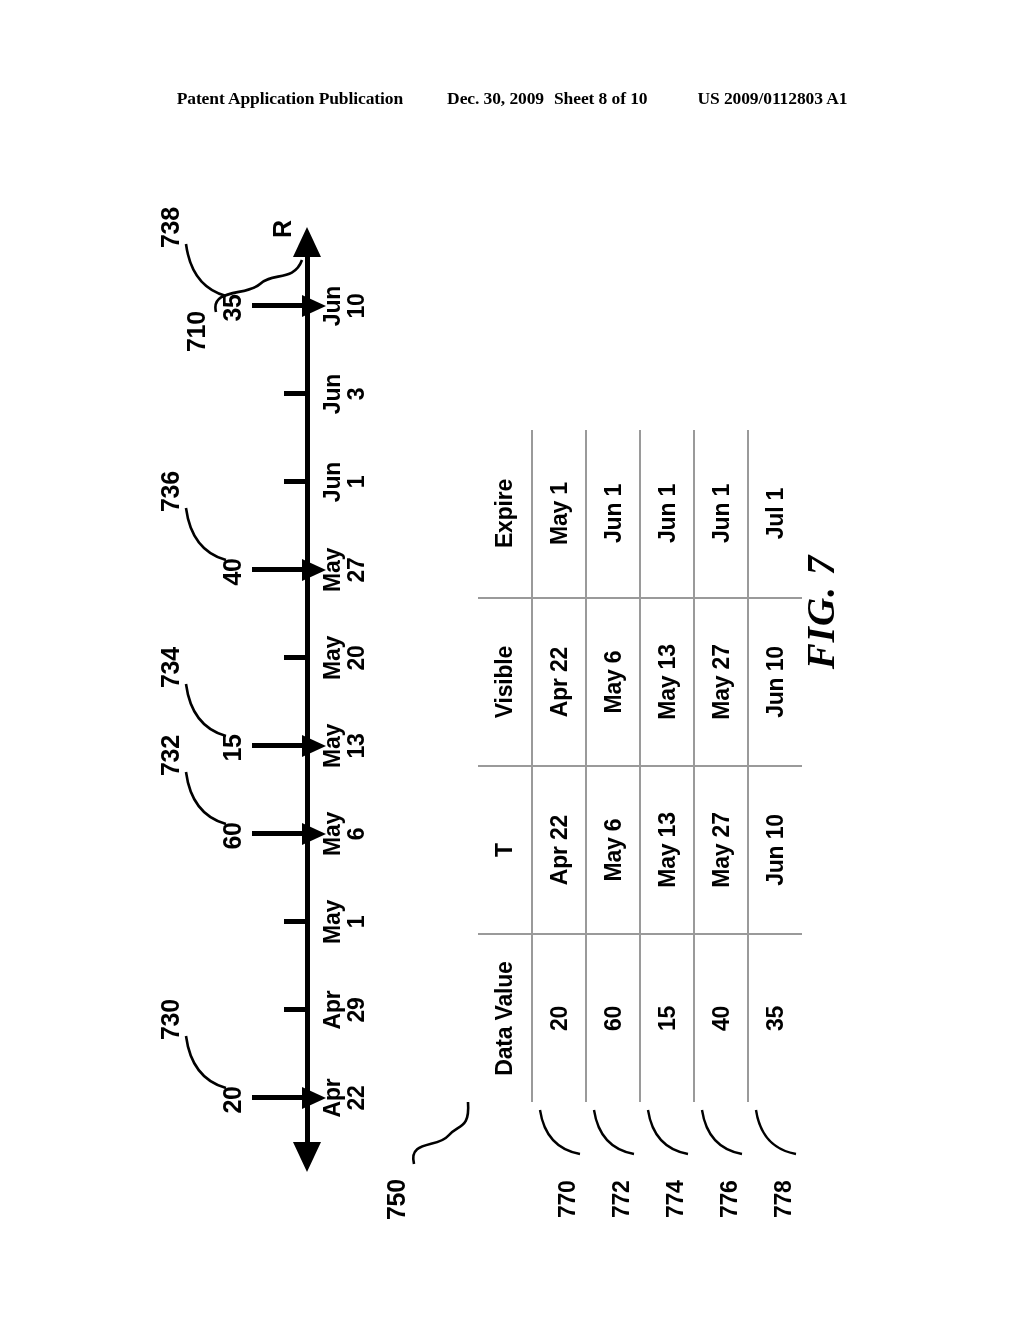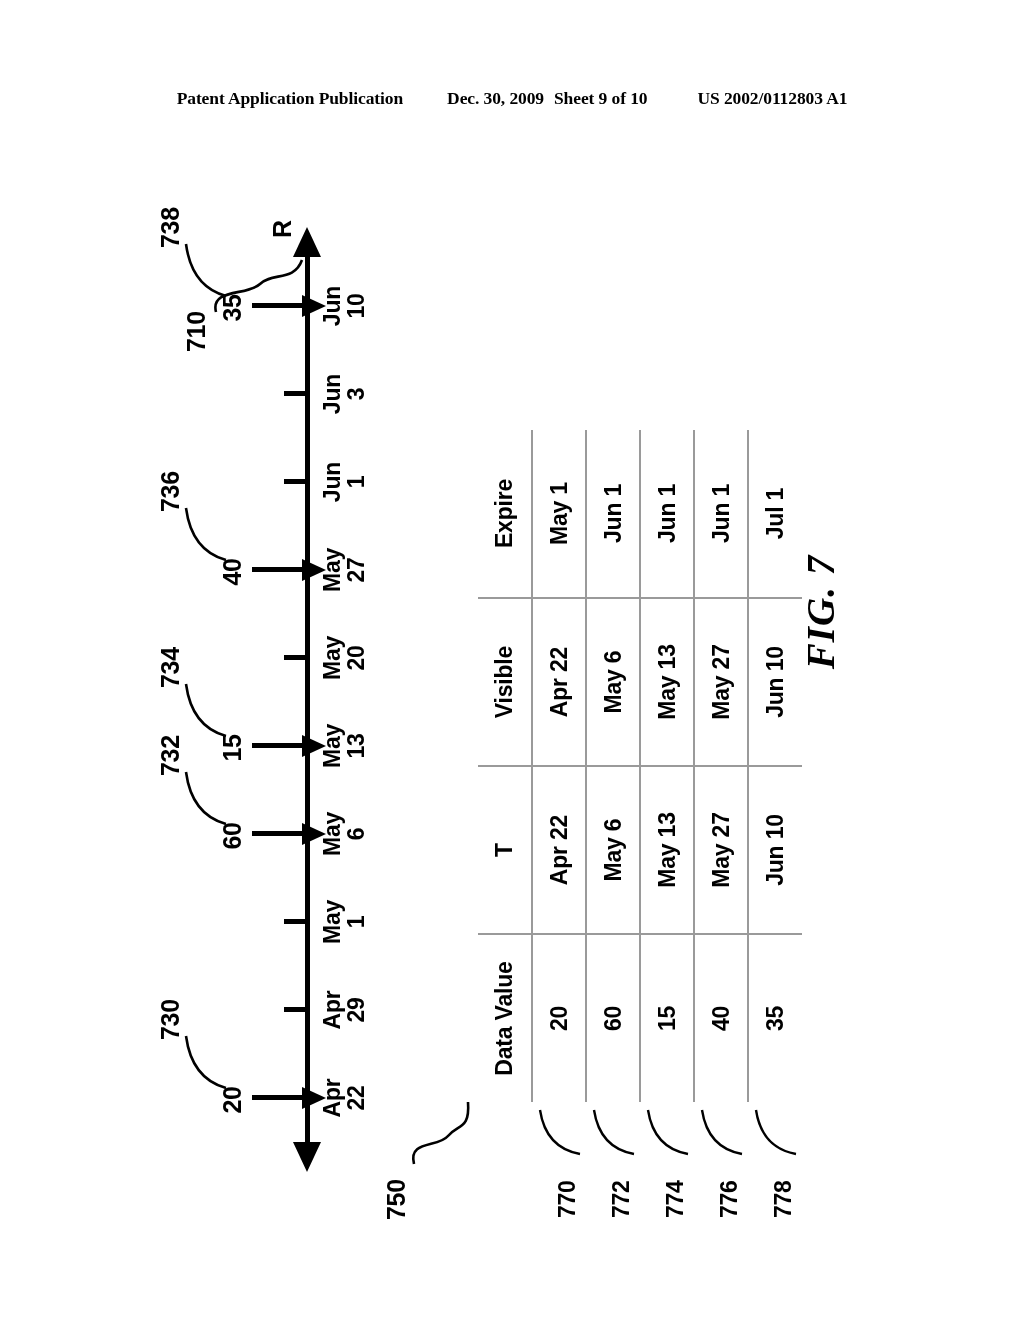--- a/index.html
+++ b/index.html
@@ -175,22 +175,22 @@
     font-size:39px;
     letter-spacing:1px;
   }
 </style>
 </head>
 <body>
 
 <div class="page-header">
   <span class="hdr-pub">Patent Application Publication</span>
   <span class="hdr-date">Dec. 30, 2009</span>
-  <span class="hdr-sheet">Sheet 9 of 10</span>
-  <span class="hdr-doc">US 2002/0112803 A1</span>
+  <span class="hdr-sheet">Sheet 8 of 10</span>
+  <span class="hdr-doc">US 2009/0112803 A1</span>
 </div>
 
 <div class="figure-rot">
 
   <div class="timeline">
     <div class="axis-line"></div>
     <div class="axis-arrow-right"></div>
     <div class="axis-arrow-left"></div>
     <div class="axis-name">R</div>
 

